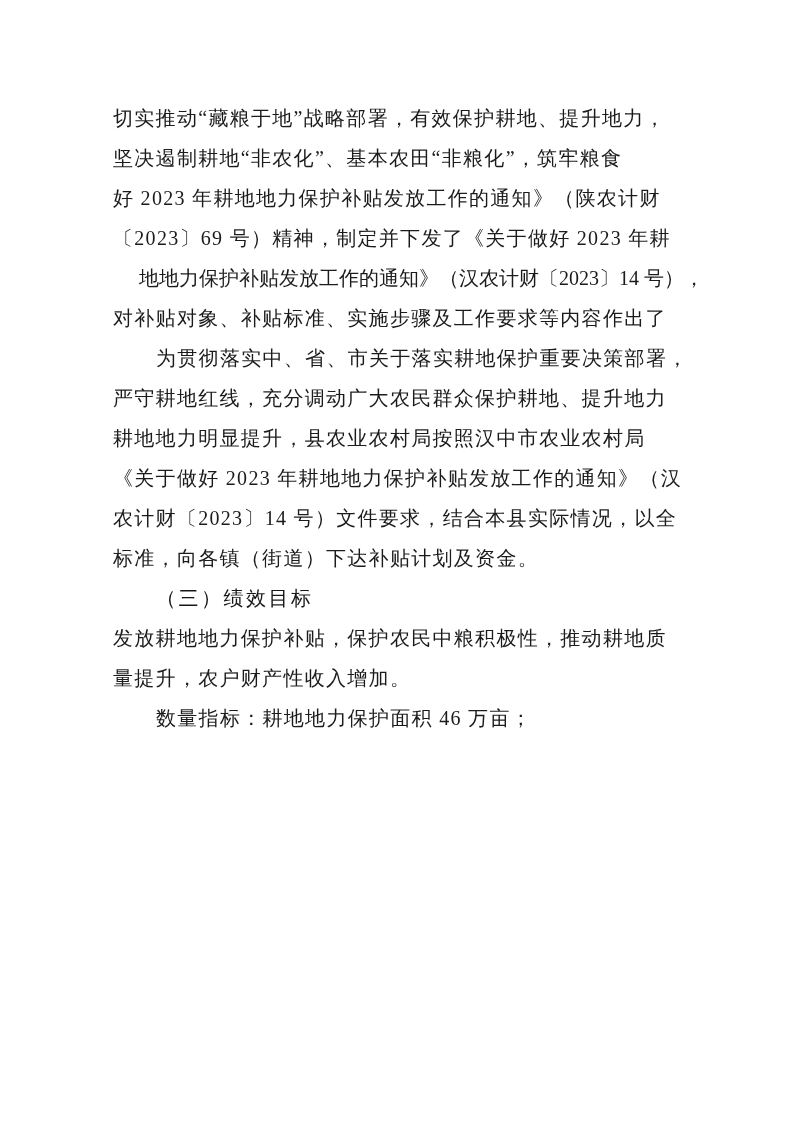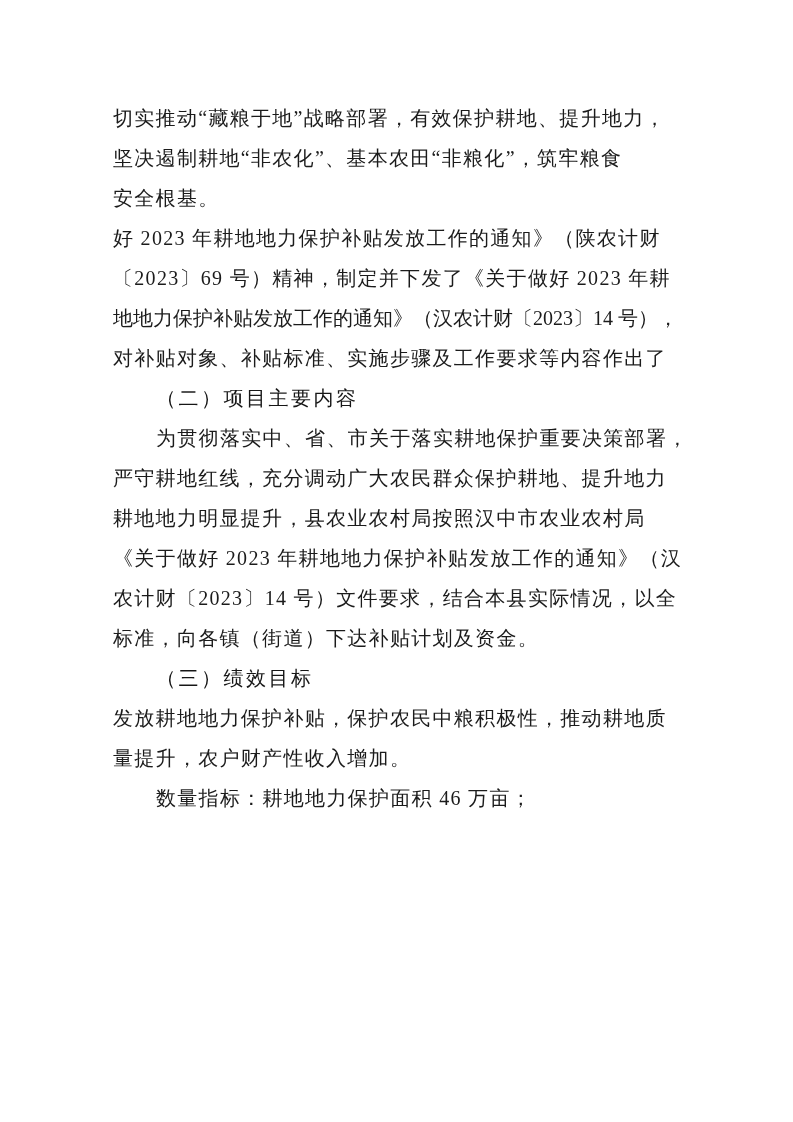--- a/index.html
+++ b/index.html
@@ -28,39 +28,38 @@
     letter-spacing: 1.3px;
     color: #1b1b1b;
     white-space: nowrap;
     text-align: left;
   }
   .line.indent {
     padding-left: 43px;
   }
   .line.tight {
     letter-spacing: 0;
+    margin-left: 26px;
   }
   .line.heading {
     letter-spacing: 2.5px;
     color: #161616;
   }
 </style>
 </head>
 <body>
 
 <div class="page">
   <div class="doc-body">
       <div class="line body">切实推动“藏粮于地”战略部署，有效保护耕地、提升地力，</div>
       <div class="line body">坚决遏制耕地“非农化”、基本农田“非粮化”，筑牢粮食</div>
-      <div class="line body">安全根基。</div>
       <div class="line body">好 2023 年耕地地力保护补贴发放工作的通知》（陕农计财</div>
       <div class="line body">〔2023〕69 号）精神，制定并下发了《关于做好 2023 年耕</div>
       <div class="line body tight">地地力保护补贴发放工作的通知》（汉农计财〔2023〕14 号），</div>
       <div class="line body">对补贴对象、补贴标准、实施步骤及工作要求等内容作出了</div>
-      <div class="line heading indent">（二）项目主要内容</div>
       <div class="line body indent">为贯彻落实中、省、市关于落实耕地保护重要决策部署，</div>
       <div class="line body">严守耕地红线，充分调动广大农民群众保护耕地、提升地力</div>
       <div class="line body">耕地地力明显提升，县农业农村局按照汉中市农业农村局</div>
       <div class="line body">《关于做好 2023 年耕地地力保护补贴发放工作的通知》（汉</div>
       <div class="line body">农计财〔2023〕14 号）文件要求，结合本县实际情况，以全</div>
       <div class="line body">标准，向各镇（街道）下达补贴计划及资金。</div>
       <div class="line heading indent">（三）绩效目标</div>
       <div class="line body">发放耕地地力保护补贴，保护农民中粮积极性，推动耕地质</div>
       <div class="line body">量提升，农户财产性收入增加。</div>
       <div class="line body indent">数量指标：耕地地力保护面积 46 万亩；</div>

